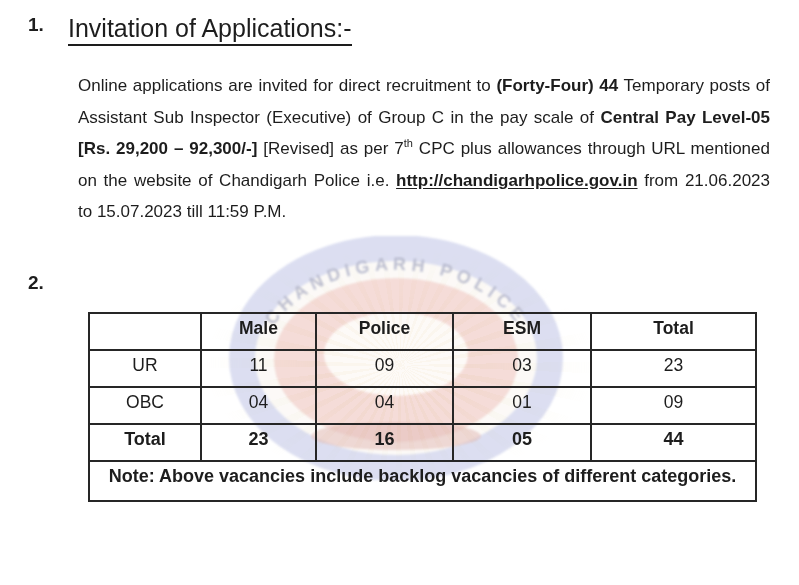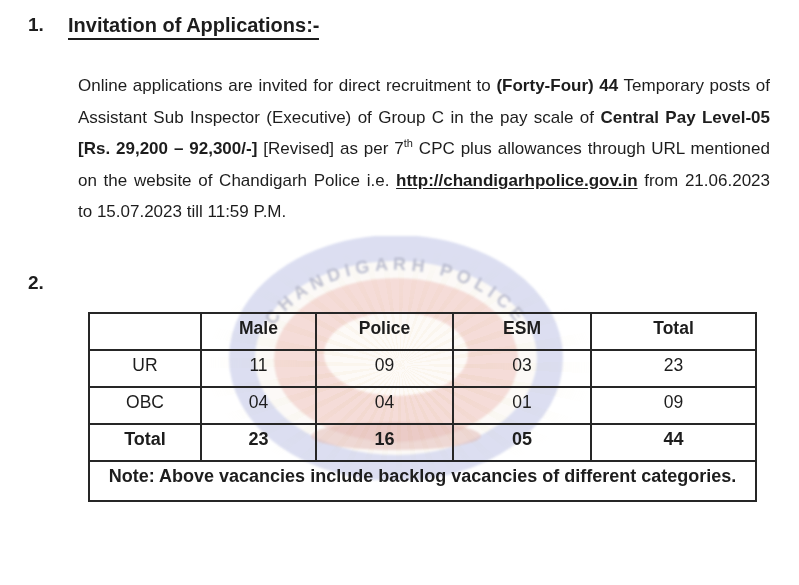--- a/index.html
+++ b/index.html
@@ -30,21 +30,21 @@
   }
 
   .content { position:relative; z-index:1; }
 
   
   .sec { position:absolute; display:flex; }
   .sec1 { left:28px; top:14px; }
   .sec2 { left:28px; top:272px; }
   .sec-num { width:40px; font-size:19px; font-weight:700; }
   .sec-heading {
-    font-size:20px; font-weight:700;
+    font-size:25px; font-weight:400;
     display:inline-block;
     border-bottom:2.5px solid #1d1d1d;
     padding-bottom:1px;
   }
 
   
   .para {
     position:absolute; left:78px; top:70px; width:692px;
     font-size:17px; line-height:31.5px;
     text-align:justify;

